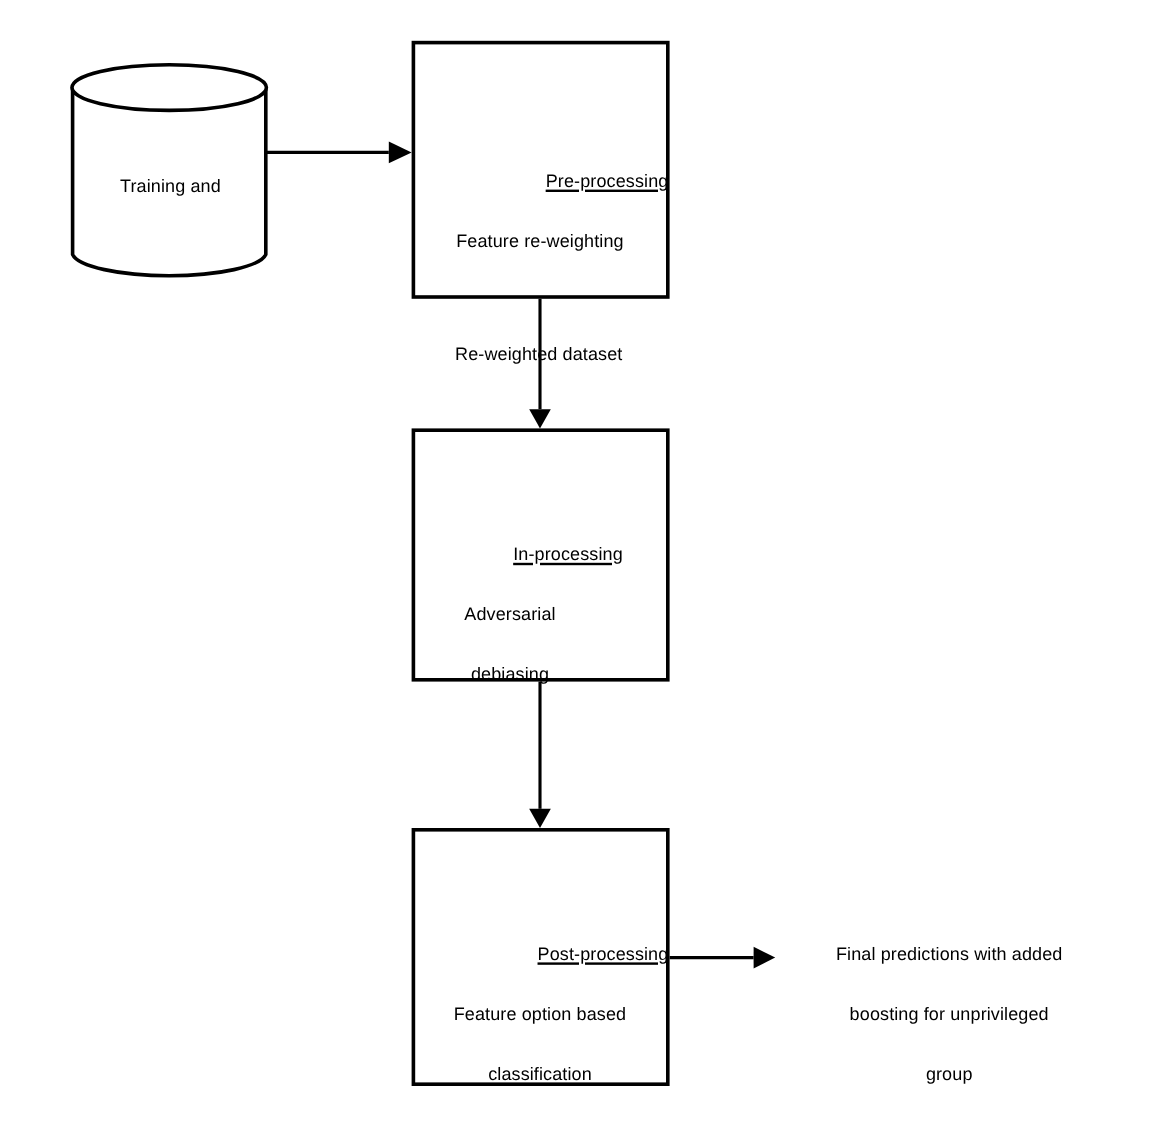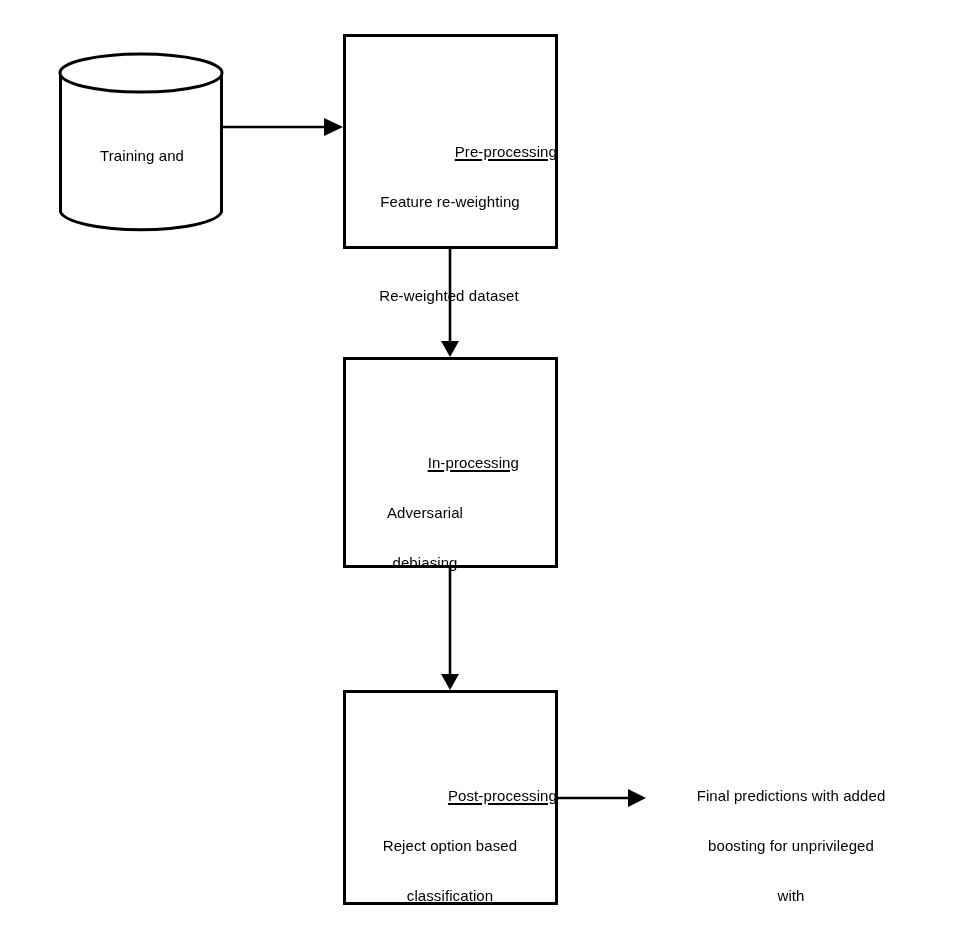--- a/index.html
+++ b/index.html
@@ -122,26 +122,26 @@
   </div>
 
   <div class="txt" id="box2-text">
     <span class="node-line title-underline">In-processing</span>
     <span class="node-line">Adversarial</span>
     <span class="node-line">debiasing</span>
   </div>
 
   <div class="txt" id="box3-text">
     <span class="node-line title-underline">Post-processing</span>
-    <span class="node-line">Reject option based</span>
+    <span class="node-line">Feature option based</span>
     <span class="node-line">classification</span>
   </div>
 
   <div class="txt" id="label-reweighted">Re-weighted dataset</div>
 
 
   <div class="txt" id="final-text">
     <span class="node-line">Final predictions with added</span>
     <span class="node-line">boosting for unprivileged</span>
-    <span class="node-line">with</span>
+    <span class="node-line">group</span>
   </div>
 
 </div>
 
 </body></html>

